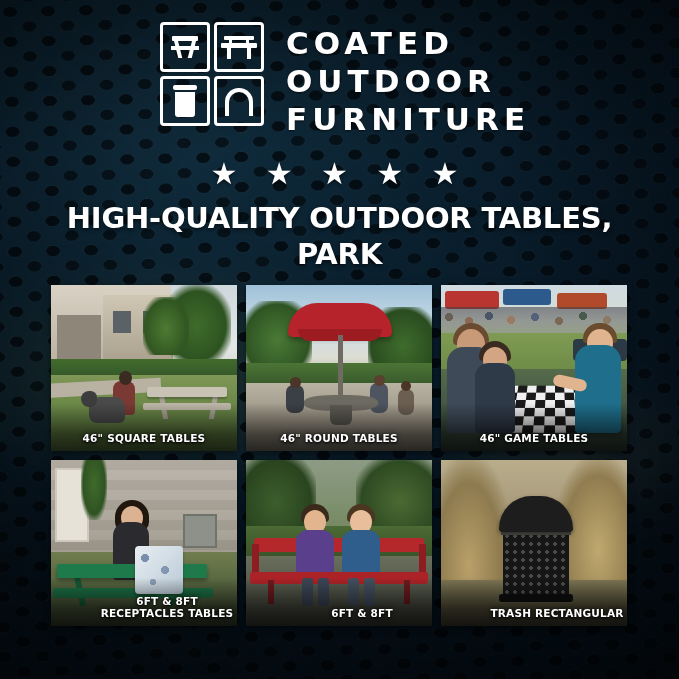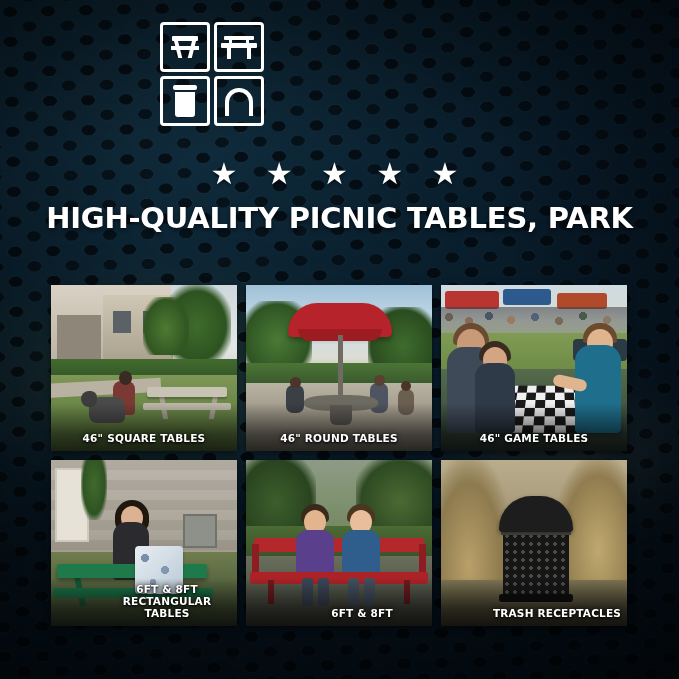--- a/index.html
+++ b/index.html
@@ -436,26 +436,31 @@
               <div class="lid"></div>
               <div class="body"></div>
             </div>
         </div>
         <div class="quad q-br">
           <div class="ico-dome">
               <div class="arch"></div>
             </div>
         </div>
       </div>
+      <div class="logo-text">
+        <div class="logo-line">COATED</div>
+        <div class="logo-line">OUTDOOR</div>
+        <div class="logo-line">FURNITURE</div>
+      </div>
     </div>
 
     <div class="stars">★ ★ ★ ★ ★</div>
 
     <div class="headline">
-      <div>HIGH-QUALITY PICNIC TABLES, PARK</div>
+      <div>HIGH-QUALITY OUTDOOR TABLES, PARK</div>
     </div>
 
     <div class="grid">
 
       <div class="cell">
         <div class="scene">
           <div class="s1-sky"></div>
           <div class="s1-house"></div>
           <div class="s1-house2"></div>
           <div class="s1-garage"></div>
@@ -543,21 +548,21 @@
             <div class="s4-w-head"></div>
             <div class="s4-w-body"></div>
           <div class="s4-table"></div>
           <div class="s4-bench"></div>
           <div class="s4-bag"></div>
           <div class="s4-bag-tex"></div>
         </div>
         <div class="cap-shade"></div>
         <div class="caption cap2">
           <div>6FT &amp; 8FT</div>
-          <div>RECTANGULAR TABLES</div>
+          <div>RECEPTACLES TABLES</div>
         </div>
       </div>
 
       <div class="cell">
         <div class="scene">
           <div class="s5-sky"></div>
           <div class="s5-tree-l"></div>
           <div class="s5-tree-r"></div>
           <div class="s5-bushes"></div>
           <div class="s5-ground"></div>
@@ -591,19 +596,19 @@
           <div class="s6-grass2"></div>
           <div class="s6-ground"></div>
           <div class="s6-can"></div>
           <div class="s6-can-mesh"></div>
           <div class="s6-dome-gap"></div>
           <div class="s6-dome"></div>
           <div class="s6-base"></div>
         </div>
         <div class="cap-shade"></div>
         <div class="caption cap2">
-          <div>TRASH RECEPTACLES</div>
+          <div>TRASH RECTANGULAR</div>
         </div>
       </div>
 
     </div>
   </div>
 </div>
 
 </body></html>

